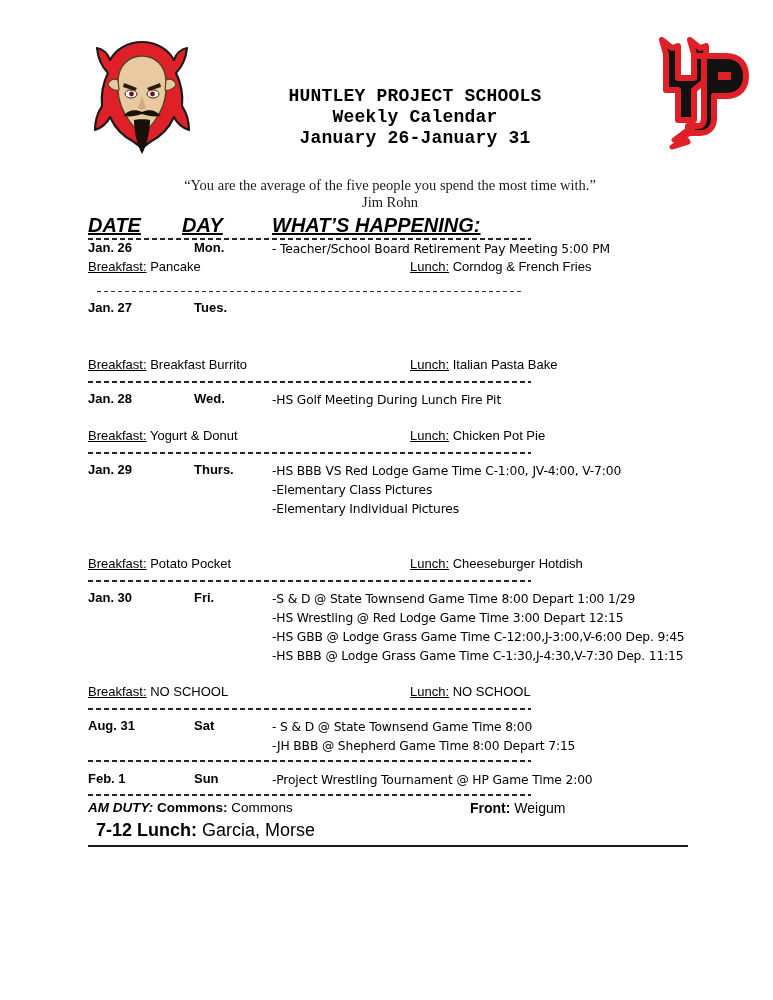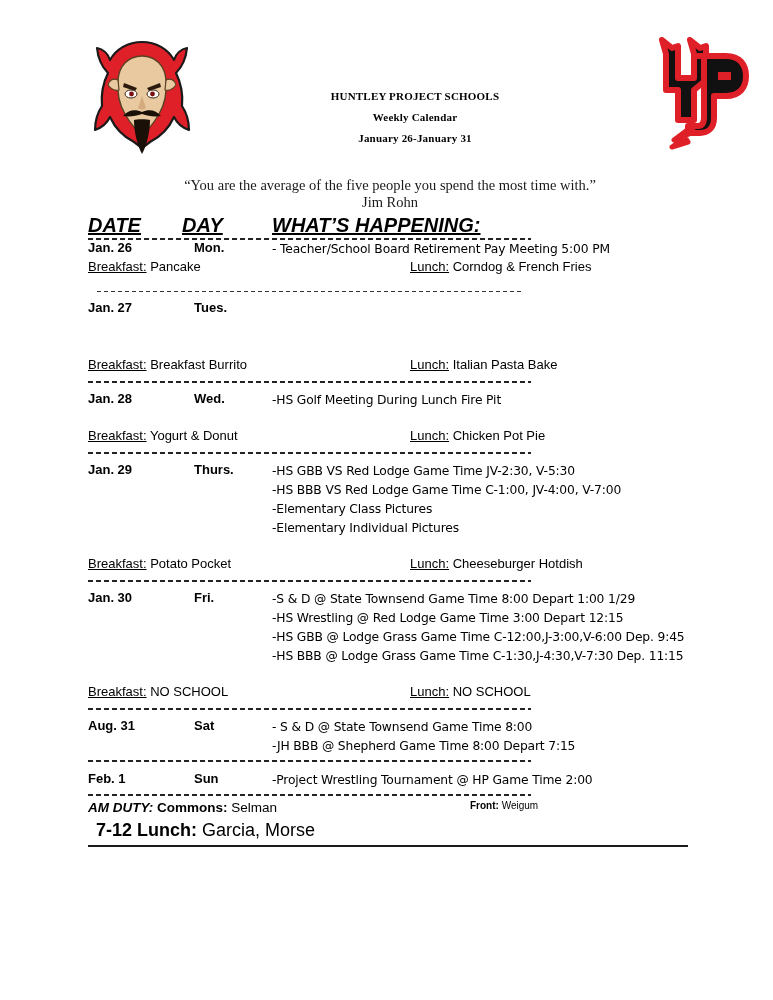--- a/index.html
+++ b/index.html
@@ -39,23 +39,23 @@
     left: 648px; top: 8px;
     width: 102px; height: 118px;
   }
   .title-block {
     position: absolute;
     left: 200px; top: 62px;
     width: 430px;
     text-align: center;
   }
   .title-line {
-    font-family: Liberation Serif, serif;
-    font-weight: bold;
-    font-size: 11px;
+    font-family: Liberation Mono, monospace;
+    font-weight: bold;
+    font-size: 18px;
     letter-spacing: 0.2px;
     line-height: 21px;
     white-space: nowrap;
   }
 
   
   .quote-block {
     position: absolute;
     left: 90px; top: 176px;
     width: 600px;
@@ -191,21 +191,21 @@
     font-style: italic;
   }
   .f-amduty .sub {
     font-weight: bold;
     text-align: center;
   }
   .f-front {
     position: absolute;
     left: 470px; top: 0;
     font-family: "Liberation Sans", sans-serif;
-    font-size: 10px;
+    font-size: 14px;
     font-weight: bold;
     white-space: nowrap;
   }
   .f-front .val { font-weight: normal; }
   .footer-line2 {
     position: relative;
     height: 20px;
   }
   .f-lunch712 {
     position: absolute;
@@ -377,21 +377,20 @@
         <span class="meal-lunch"><span class="meal-label">Lunch:</span> <span>Chicken Pot Pie</span></span>
       </div>
     </div>
     <div class="rule full"></div>
 
     <div class="day-block" style="padding-top:8px;">
       <div class="dayrow" style="height:78px;">
         <span class="cell c-date">Jan. 29</span>
         <span class="cell c-day">Thurs.</span>
         <div class="events">
-          <div class="event-line">-HS GBB VS Red Lodge Game Time JV-2:30, V-5:30</div>
           <div class="event-line">-HS BBB VS Red Lodge Game Time C-1:00, JV-4:00, V-7:00</div>
           <div class="event-line">-Elementary Class Pictures</div>
           <div class="event-line">-Elementary Individual Pictures</div>
         </div>
       </div>
       <div style="height:16px;"></div>
       <div class="meal-row" style="height:24px;">
         <span class="meal-break"><span class="meal-label">Breakfast:</span> <span>Potato Pocket</span></span>
         <span class="meal-lunch"><span class="meal-label">Lunch:</span> <span>Cheeseburger Hotdish</span></span>
       </div>
@@ -435,21 +434,21 @@
         <span class="cell c-day">Sun</span>
         <div class="events">
           <div class="event-line">-Project Wrestling Tournament @ HP Game Time 2:00</div>
         </div>
       </div>
     </div>
     <div class="rule full"></div>
 
     <div class="footer">
       <div class="footer-line1">
-        <span class="f-amduty"><span class="lbl">AM DUTY:</span> <span class="sub">Commons:</span> <span>Selman</span></span>
+        <span class="f-amduty"><span class="lbl">AM DUTY:</span> <span class="sub">Commons:</span> <span>Commons</span></span>
         <span class="f-front"><span>Front:</span> <span class="val">Weigum</span></span>
       </div>
       <div class="footer-line2">
         <span class="f-lunch712"><span class="lbl">7-12 Lunch:</span> <span>Garcia, Morse</span></span>
       </div>
     </div>
 
   </div>
 
   <div class="bottom-rule"></div>

